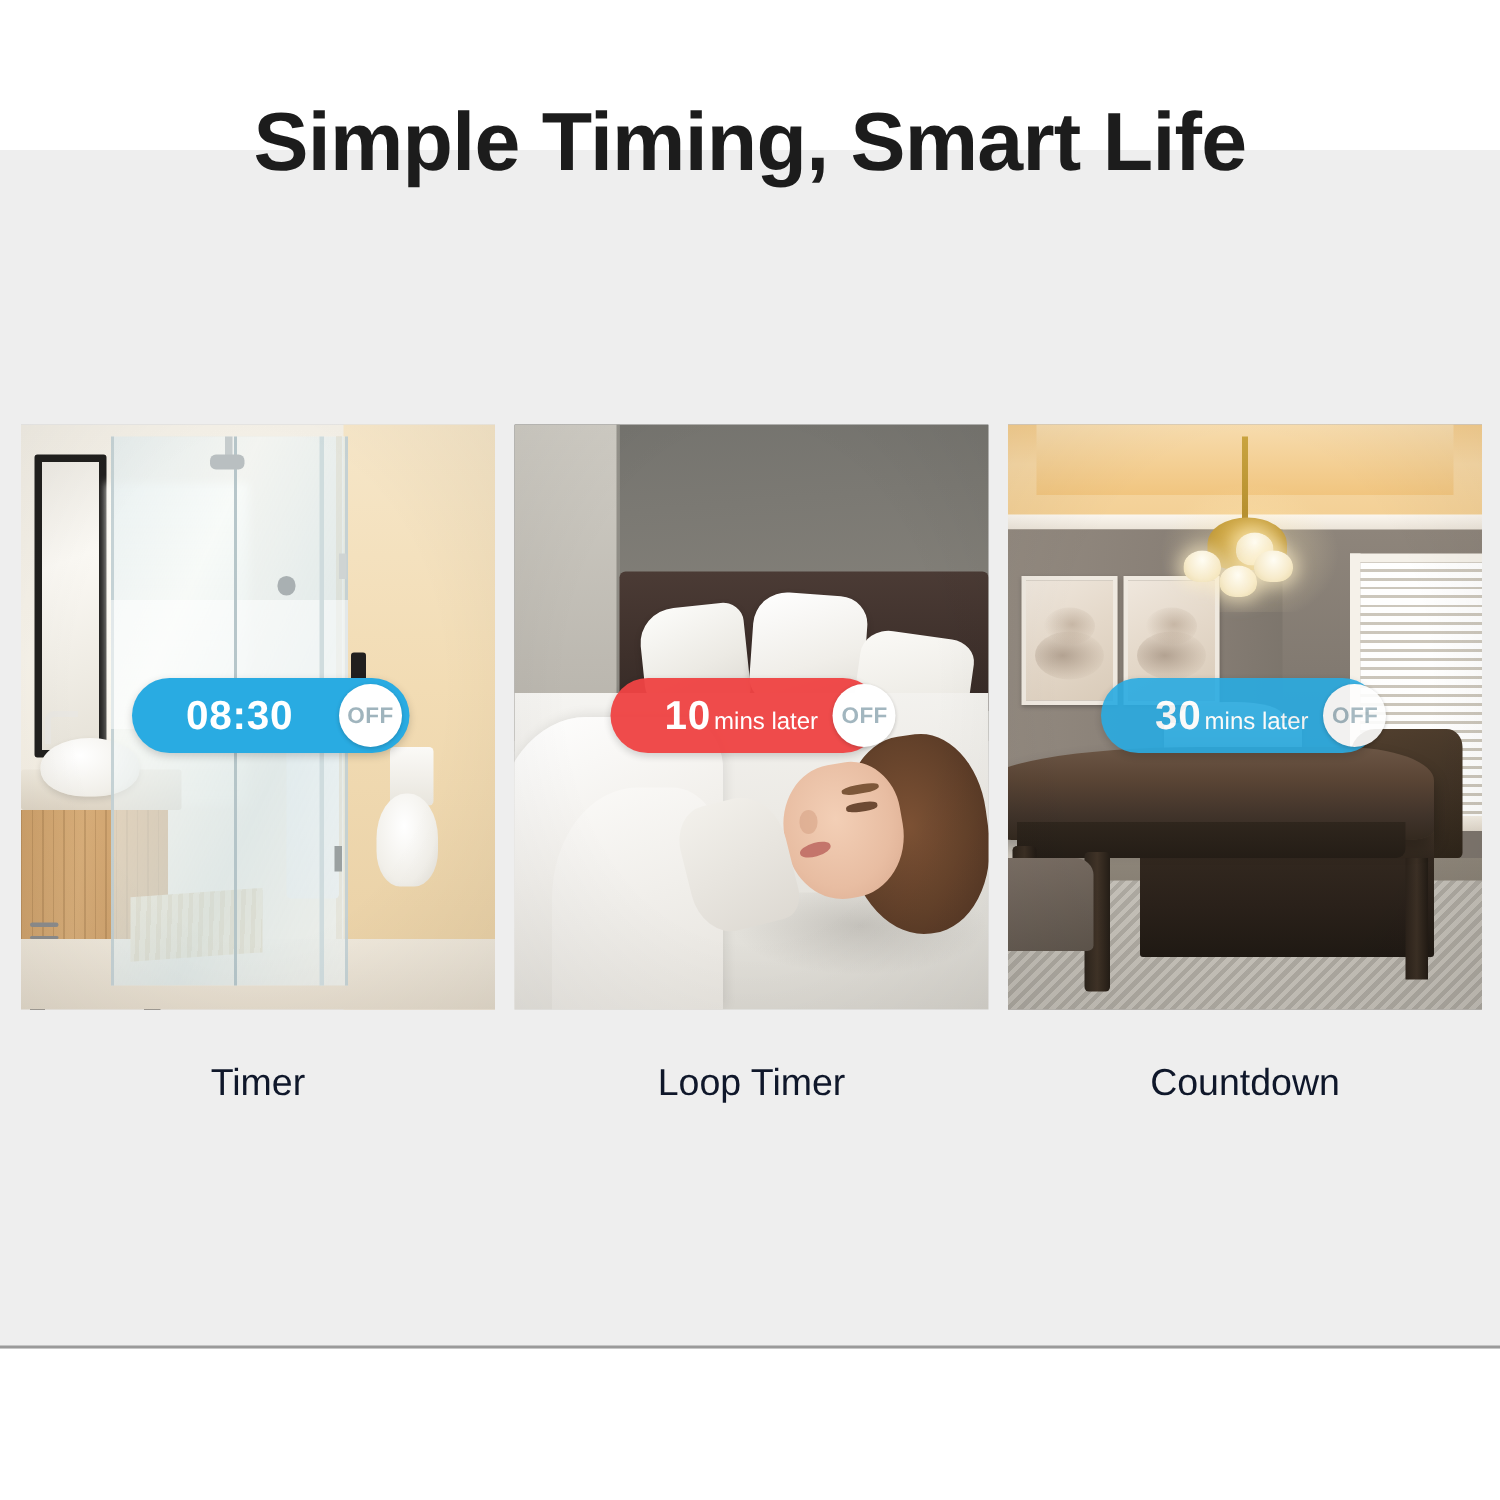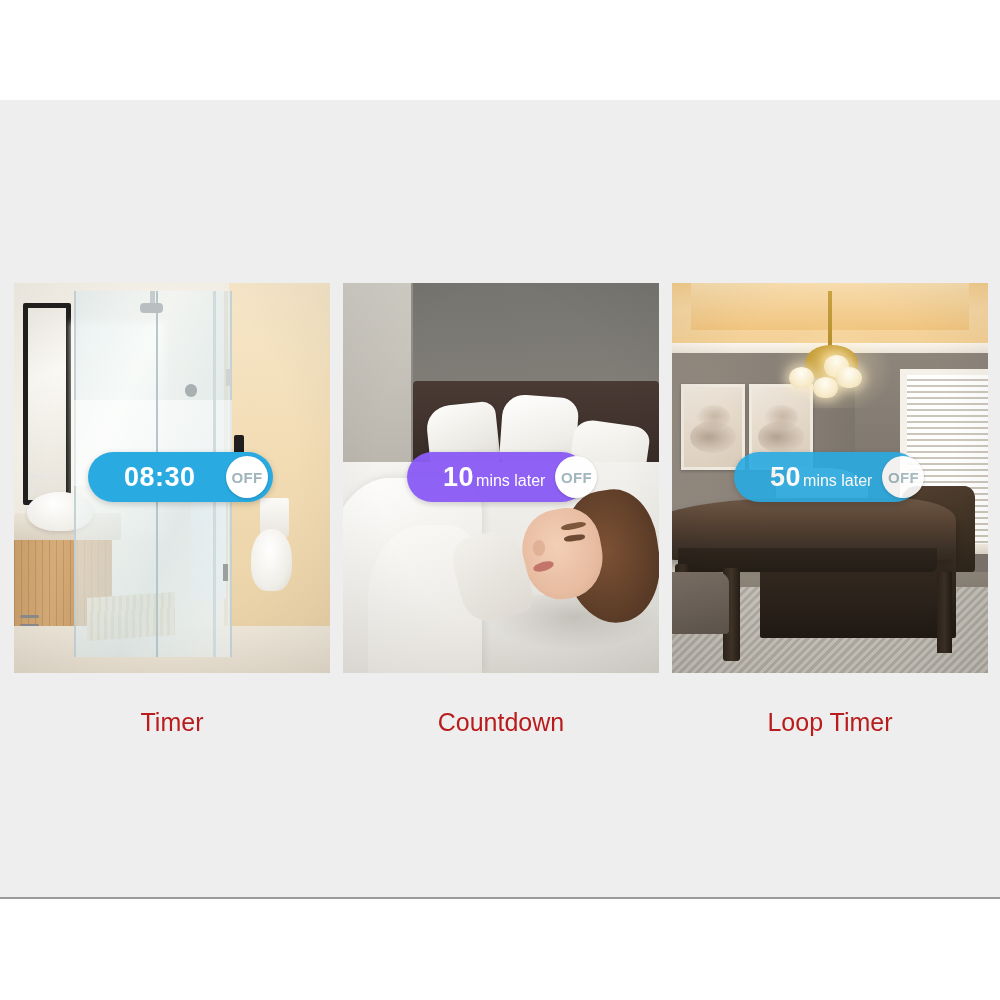--- a/index.html
+++ b/index.html
@@ -550,31 +550,32 @@
     left: 14px;
     top: 708px;
     width: 974px;
     display: flex;
     justify-content: space-between;
   }
   .caption {
     width: 316px;
     text-align: center;
     font-size: 25px;
-    color: #b91c1c;
+    color: #0f172a;
     font-family: "Liberation Sans", sans-serif;
   }
 </style>
 </head>
 <body>
 
 <div class="page">
 
   <div class="content-band"></div>
 
+  <h1 class="headline">Simple Timing, Smart Life</h1>
 
   <div class="panel-row">
 
     <div class="panel">
       <div class="scene">
         <div class="bath-bg"></div>
         <div class="bath-wall-right"></div>
         <div class="bath-door-frame"></div>
         <div class="bath-mirror"></div>
         <div class="bath-mirror-glow"></div>
@@ -635,21 +636,21 @@
         <div class="bed-brow"></div>
         <div class="bed-eye"></div>
         <div class="bed-nose"></div>
         <div class="bed-lip"></div>
         <div class="bed-duvet"></div>
         <div class="bed-duvet2"></div>
         <div class="bed-arm"></div>
         <div class="vignette"></div>
       </div>
 
-      <div class="badge badge-2" style="background:#8b5cf6;text-align:center;">
+      <div class="badge badge-2" style="background:#ef4444;text-align:center;">
         <span class="badge-text">
           <span class="badge-value">10</span>
           <span class="badge-unit">mins later</span>
         </span>
         <span class="badge-knob">
           <span class="badge-knob-label">OFF</span>
         </span>
       </div>
     </div>
 
@@ -694,30 +695,30 @@
         <div class="din-table"></div>
         <div class="din-table-apron"></div>
         <div class="din-leg1"></div>
         <div class="din-leg2"></div>
         <div class="din-chair-seat-l"></div>
         <div class="vignette"></div>
       </div>
 
       <div class="badge badge-3" style="background:#29abe2;">
         <span class="badge-text">
-          <span class="badge-value">50</span>
+          <span class="badge-value">30</span>
           <span class="badge-unit">mins later</span>
         </span>
         <span class="badge-knob">
           <span class="badge-knob-label">OFF</span>
         </span>
       </div>
     </div>
 
   </div>
 
   <div class="caption-row">
     <div class="caption">Timer</div>
+    <div class="caption">Loop Timer</div>
     <div class="caption">Countdown</div>
-    <div class="caption">Loop Timer</div>
   </div>
 
 </div>
 
 </body></html>

